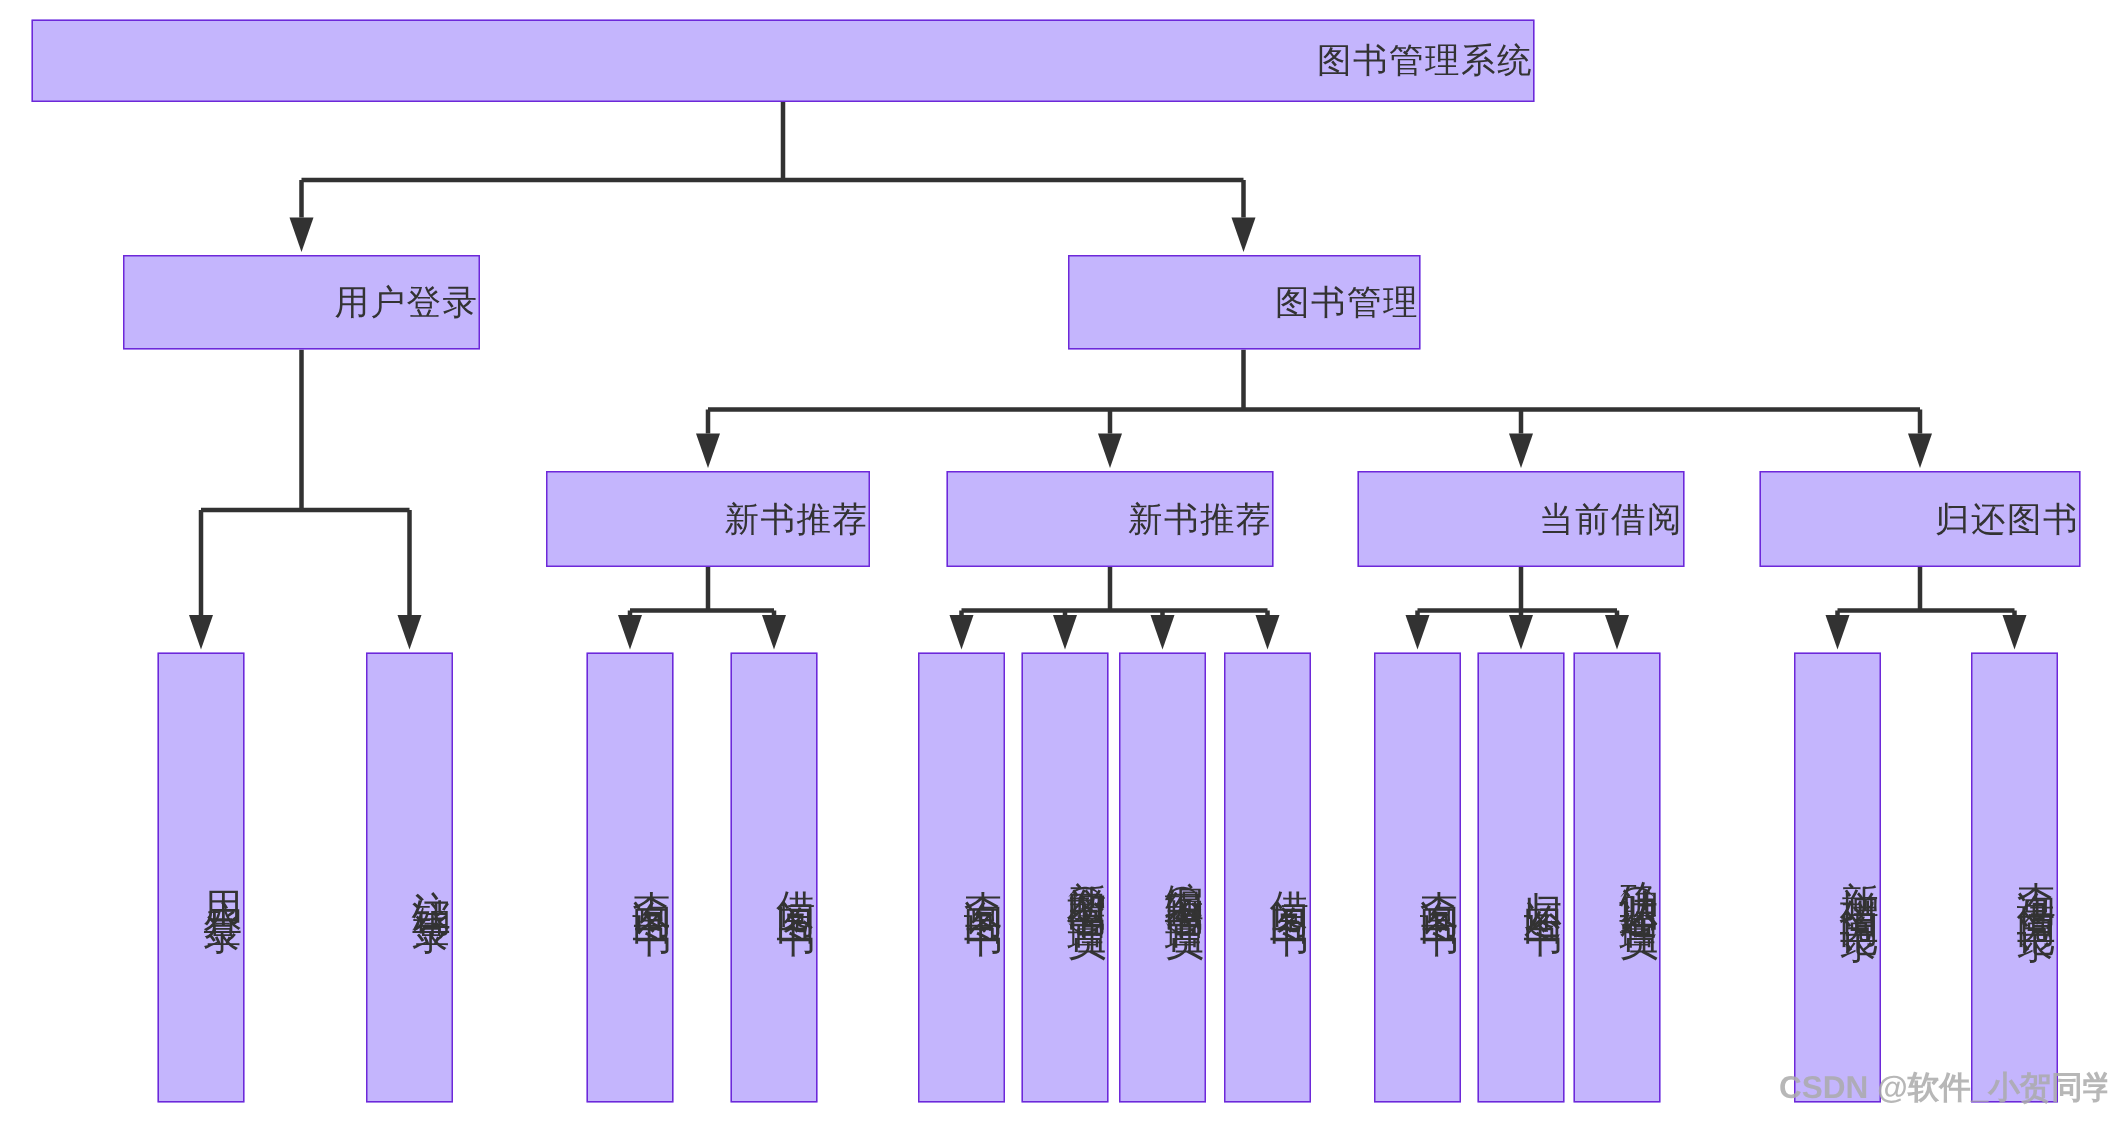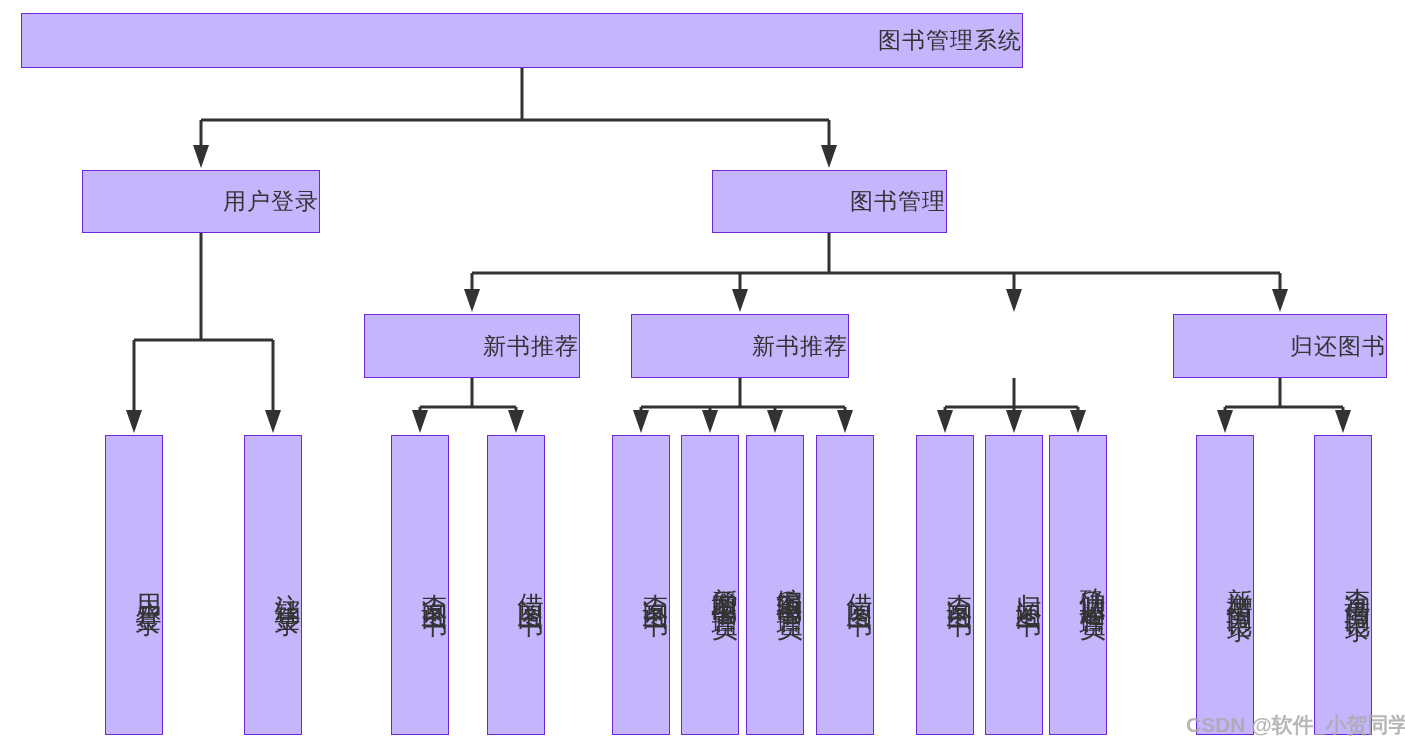--- a/index.html
+++ b/index.html
@@ -115,20 +115,23 @@
   <div class="box" style="left:712px; top:170px; width:235px; height:63px;padding-left:20px;">
     <span class="hlabel">图书管理</span>
   </div>
 
   <div class="box" style="left:364px; top:314px; width:216px; height:64px;">
     <span class="hlabel">新书推荐</span>
   </div>
   <div class="box" style="left:631px; top:314px; width:218px; height:64px;">
     <span class="hlabel">新书推荐</span>
   </div>
+  <div class="box" style="left:905px; top:314px; width:218px; height:64px;">
+    <span class="hlabel">当前借阅</span>
+  </div>
   <div class="box" style="left:1173px; top:314px; width:214px; height:64px;">
     <span class="hlabel">归还图书</span>
   </div>
 
   <div class="box leaf" style="left:105px; top:435px; width:58px; height:300px;">
     <span class="vlabel">用户登录</span>
   </div>
   <div class="box leaf" style="left:244px; top:435px; width:58px; height:300px;">
     <span class="vlabel">注销登录</span>
   </div>

